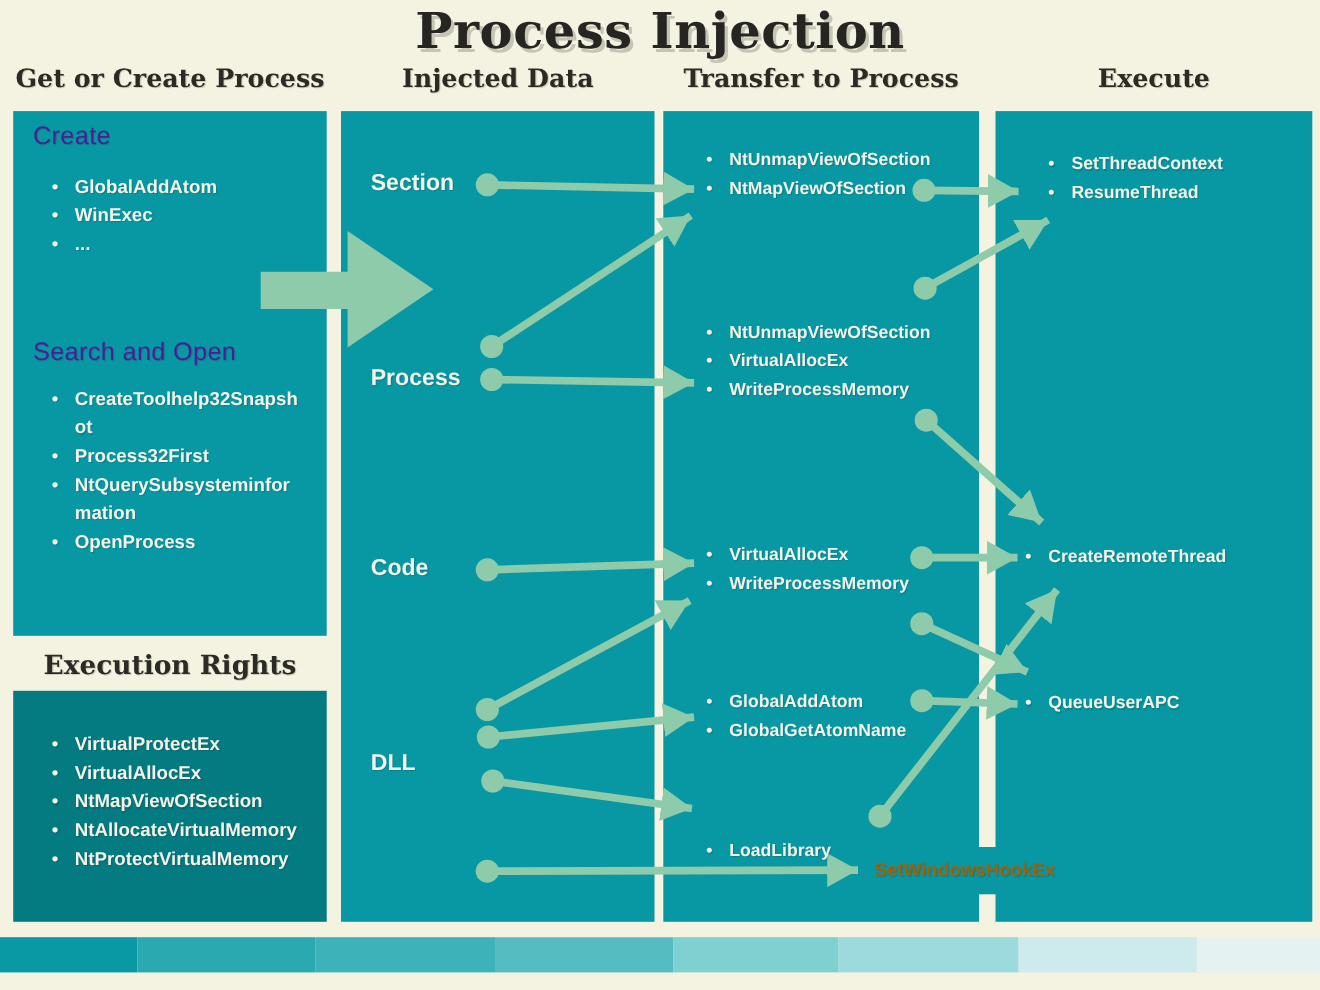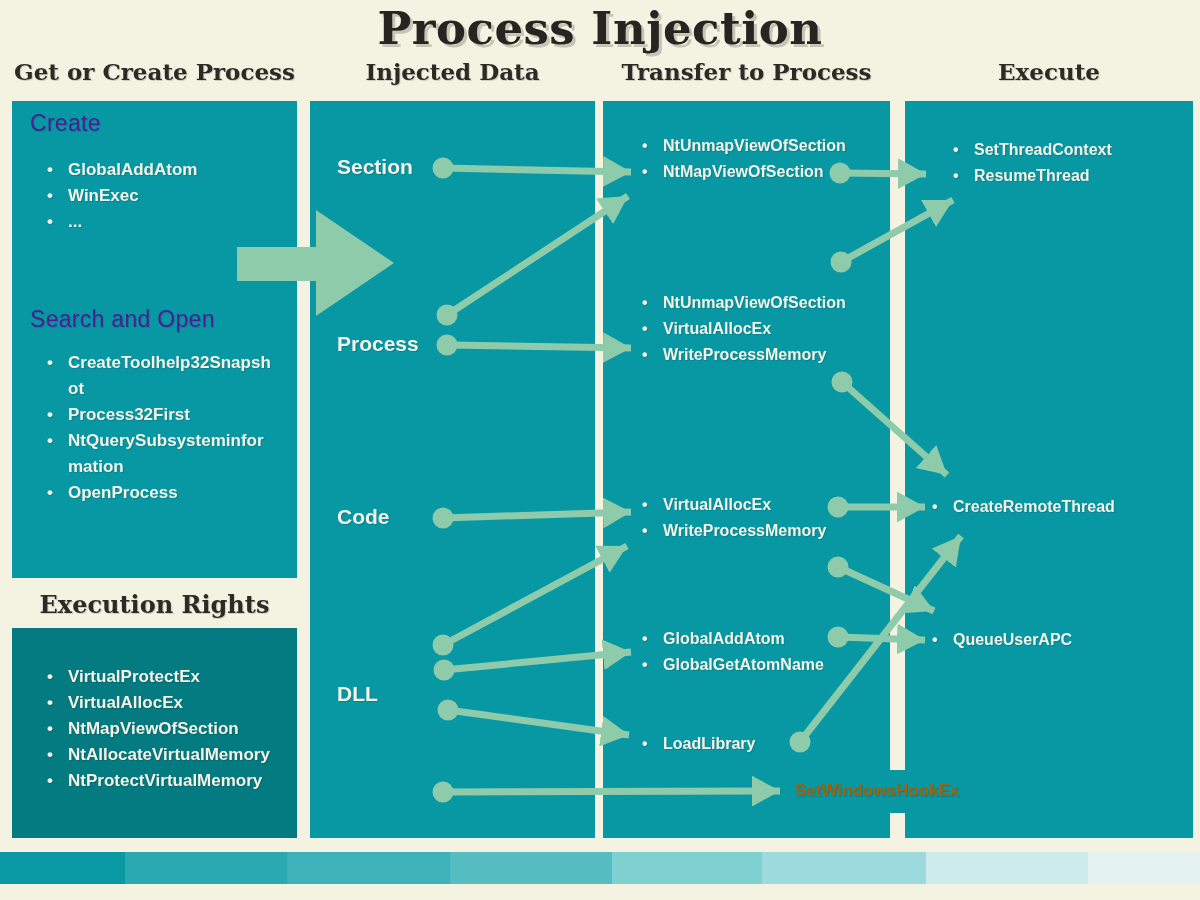--- a/index.html
+++ b/index.html
@@ -163,21 +163,21 @@
   <div class="item">WriteProcessMemory</div>
 </div>
 <div class="abs blist small" style="left:637px;top:492px;width:240px;">
   <div class="item">VirtualAllocEx</div>
   <div class="item">WriteProcessMemory</div>
 </div>
 <div class="abs blist small" style="left:637px;top:626px;width:240px;">
   <div class="item">GlobalAddAtom</div>
   <div class="item">GlobalGetAtomName</div>
 </div>
-<div class="abs blist small" style="left:637px;top:731px;width:240px;">
+<div class="abs blist small" style="left:637px;top:761px;width:240px;">
   <div class="item">LoadLibrary</div>
 </div>
 <div class="abs hook-label" style="left:795px;top:781px;">SetWindowsHookEx</div>
 
 <div class="abs blist small" style="left:948px;top:137px;width:250px;">
   <div class="item">SetThreadContext</div>
   <div class="item">ResumeThread</div>
 </div>
 <div class="abs blist small" style="left:927px;top:494px;width:250px;">
   <div class="item">CreateRemoteThread</div>

